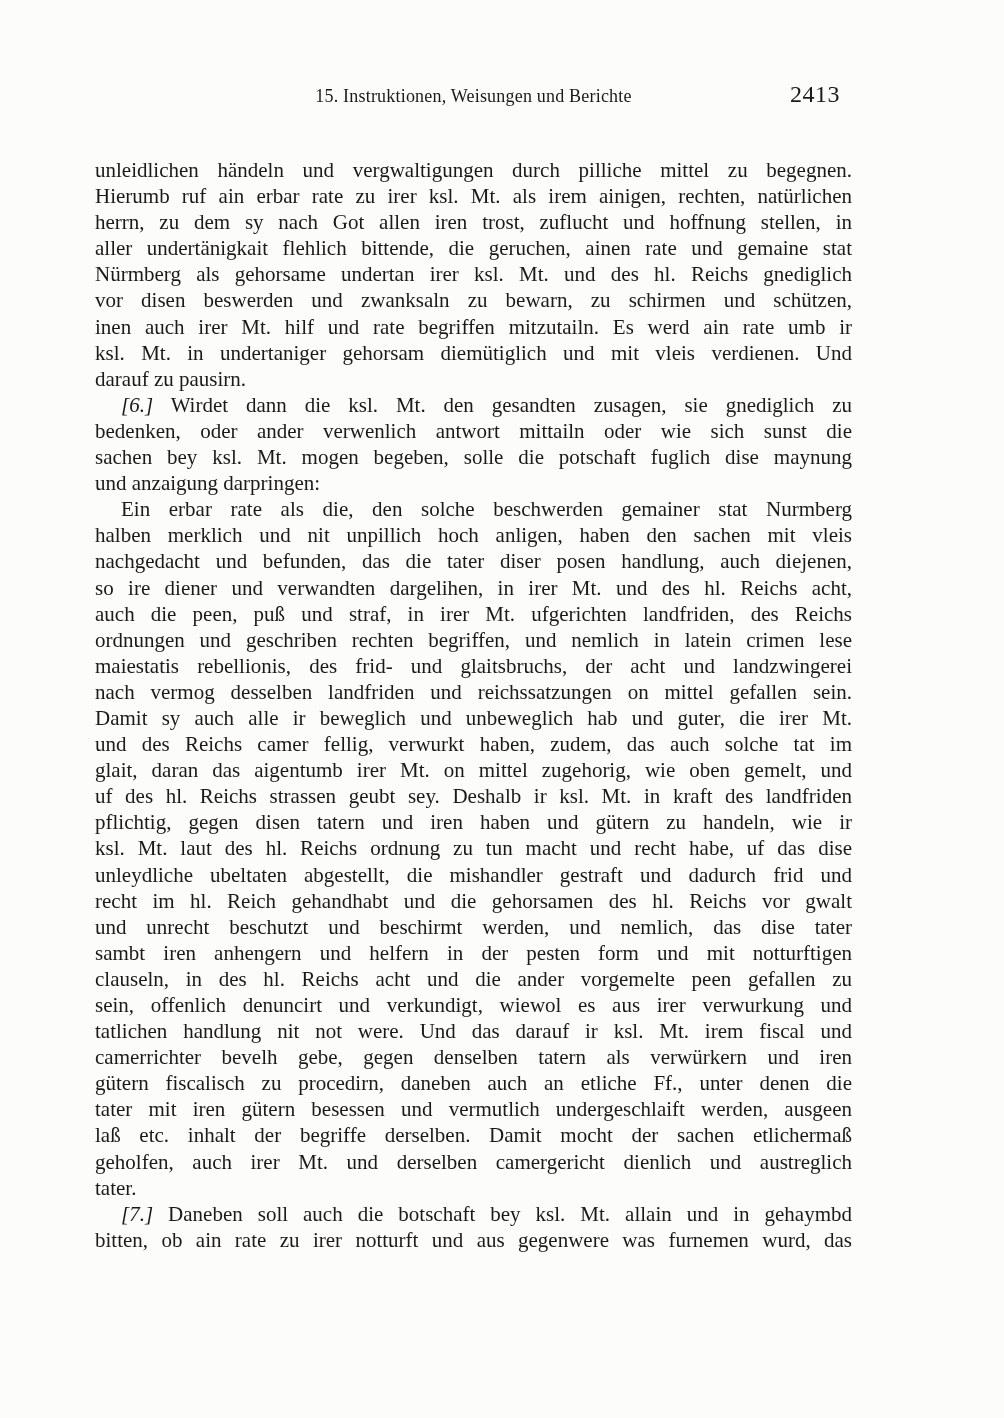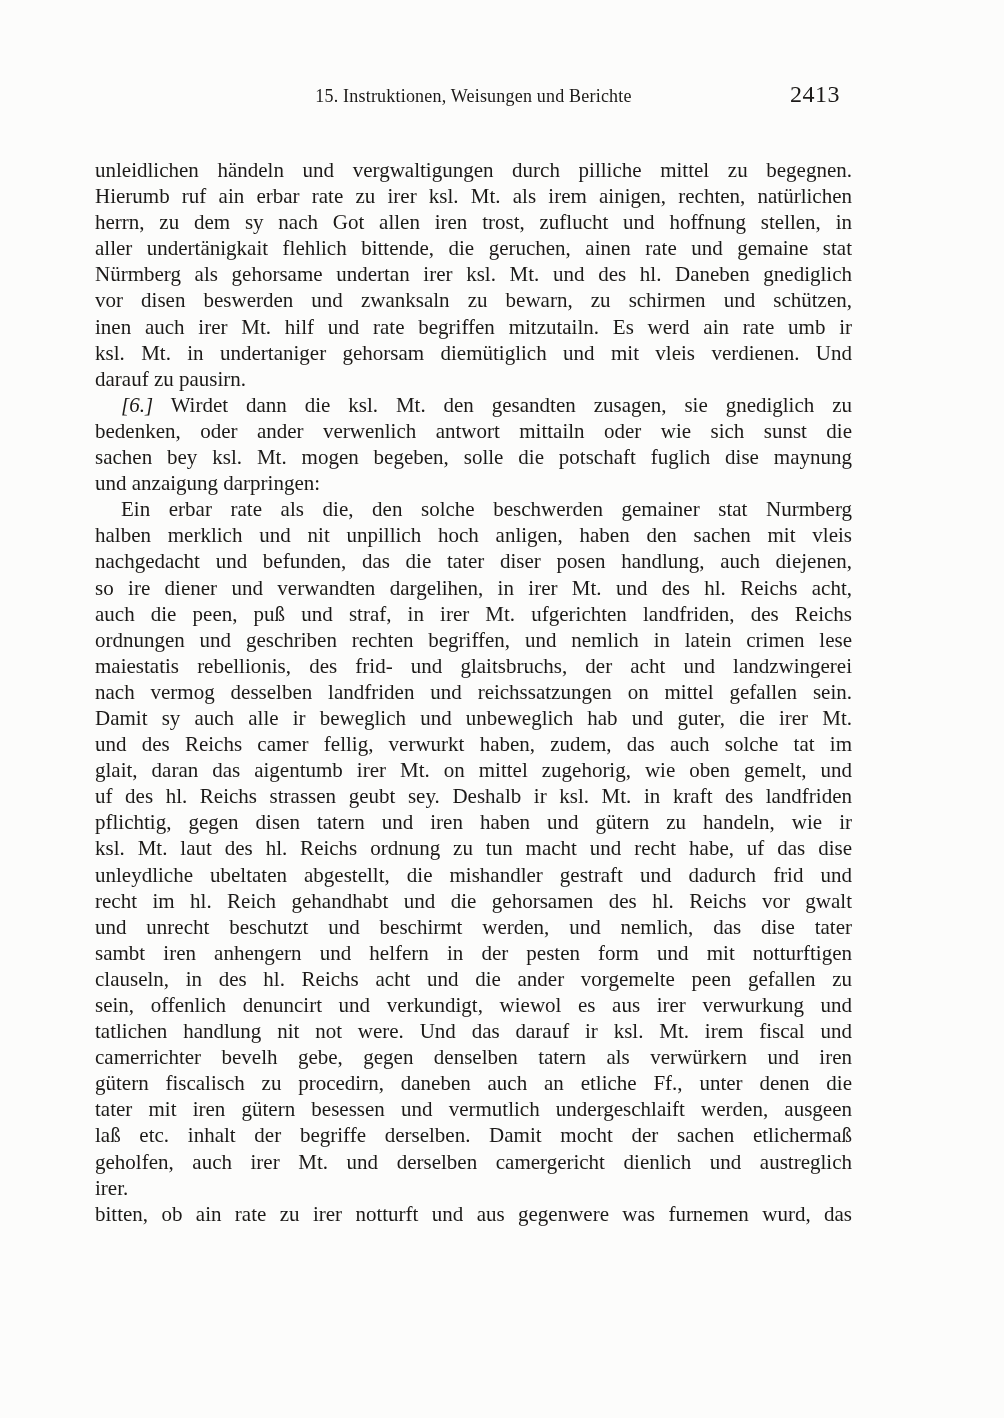--- a/index.html
+++ b/index.html
@@ -67,21 +67,21 @@
 <div class="page" style="--ink: #1c1a18; --page-bg: #fcfcfb;">
   <div class="runninghead">
     <span class="chapter">15. Instruktionen, Weisungen und Berichte</span>
     <span class="pagenum">2413</span>
   </div>
   <div class="bodytext">
       <div class="line">unleidlichen händeln und vergwaltigungen durch pilliche mittel zu begegnen.</div>
       <div class="line">Hierumb ruf ain erbar rate zu irer ksl. Mt. als irem ainigen, rechten, natürlichen</div>
       <div class="line">herrn, zu dem sy nach Got allen iren trost, zuflucht und hoffnung stellen, in</div>
       <div class="line">aller undertänigkait flehlich bittende, die geruchen, ainen rate und gemaine stat</div>
-      <div class="line">Nürmberg als gehorsame undertan irer ksl. Mt. und des hl. Daneben gnediglich</div>
+      <div class="line">Nürmberg als gehorsame undertan irer ksl. Mt. und des hl. Reichs gnediglich</div>
       <div class="line">vor disen beswerden und zwanksaln zu bewarn, zu schirmen und schützen,</div>
       <div class="line">inen auch irer Mt. hilf und rate begriffen mitzutailn. Es werd ain rate umb ir</div>
       <div class="line">ksl. Mt. in undertaniger gehorsam diemütiglich und mit vleis verdienen. Und</div>
       <div class="line last">darauf zu pausirn.</div>
       <div class="line indent"><em>[6.]</em> <span>Wirdet dann die ksl. Mt. den gesandten zusagen, sie gnediglich zu</span></div>
       <div class="line">bedenken, oder ander verwenlich antwort mittailn oder wie sich sunst die</div>
       <div class="line">sachen bey ksl. Mt. mogen begeben, solle die potschaft fuglich dise maynung</div>
       <div class="line last">und anzaigung darpringen:</div>
       <div class="line indent">Ein erbar rate als die, den solche beschwerden gemainer stat Nurmberg</div>
       <div class="line">halben merklich und nit unpillich hoch anligen, haben den sachen mit vleis</div>
@@ -102,16 +102,17 @@
       <div class="line">und unrecht beschutzt und beschirmt werden, und nemlich, das dise tater</div>
       <div class="line">sambt iren anhengern und helfern in der pesten form und mit notturftigen</div>
       <div class="line">clauseln, in des hl. Reichs acht und die ander vorgemelte peen gefallen zu</div>
       <div class="line">sein, offenlich denuncirt und verkundigt, wiewol es aus irer verwurkung und</div>
       <div class="line">tatlichen handlung nit not were. Und das darauf ir ksl. Mt. irem fiscal und</div>
       <div class="line">camerrichter bevelh gebe, gegen denselben tatern als verwürkern und iren</div>
       <div class="line">gütern fiscalisch zu procedirn, daneben auch an etliche Ff., unter denen die</div>
       <div class="line">tater mit iren gütern besessen und vermutlich undergeschlaift werden, ausgeen</div>
       <div class="line">laß etc. inhalt der begriffe derselben. Damit mocht der sachen etlichermaß</div>
       <div class="line">geholfen, auch irer Mt. und derselben camergericht dienlich und austreglich</div>
-      <div class="line last">irer.</div>
+      <div class="line last">tater.</div>
+      <div class="line indent"><em>[7.]</em> <span>Daneben soll auch die botschaft bey ksl. Mt. allain und in gehaymbd</span></div>
       <div class="line">bitten, ob ain rate zu irer notturft und aus gegenwere was furnemen wurd, das</div>
     </div>
 </div>
 
 </body></html>

